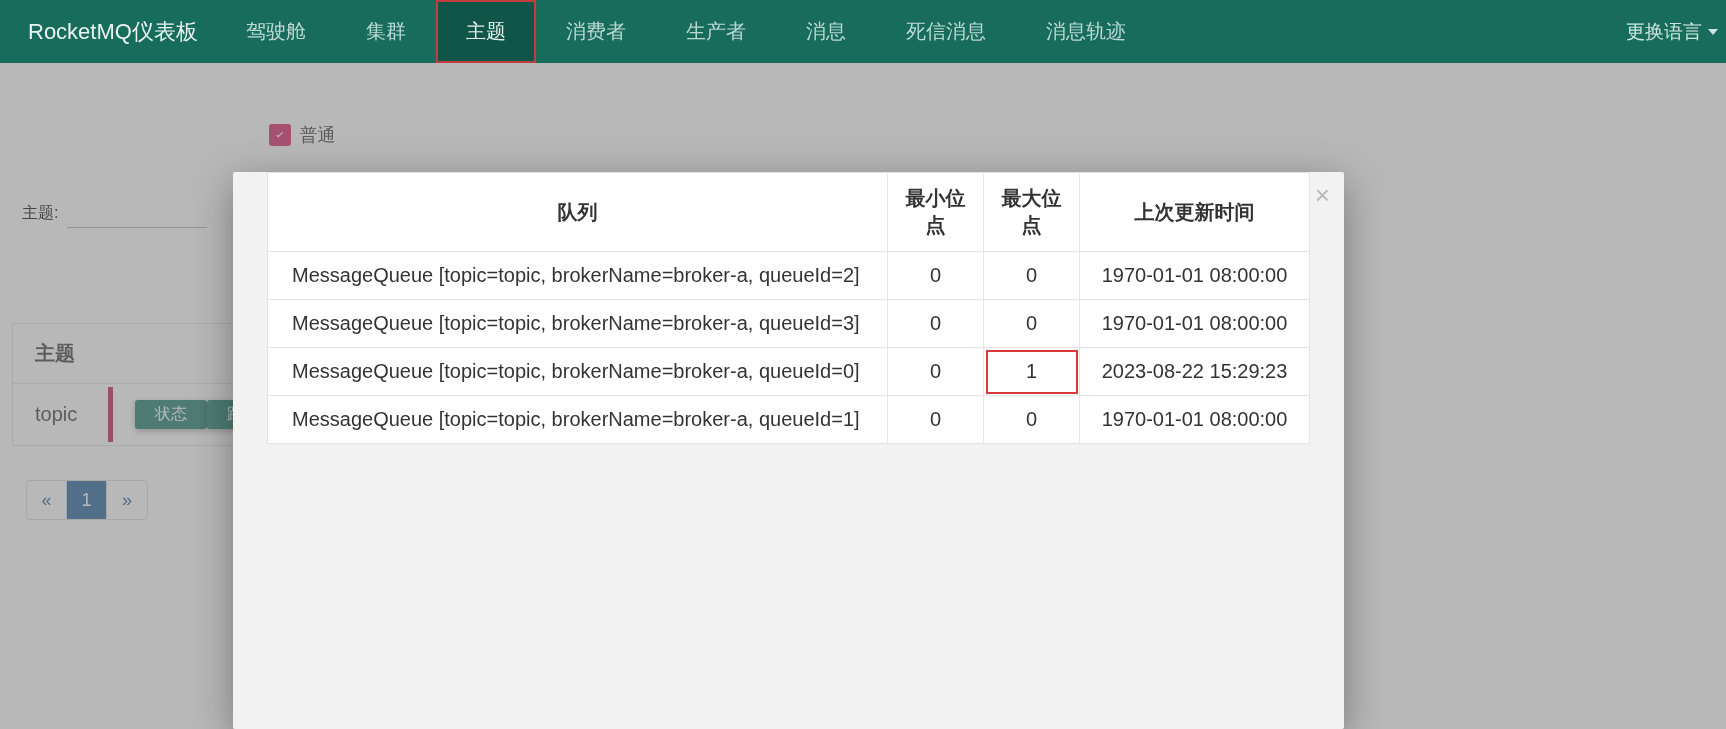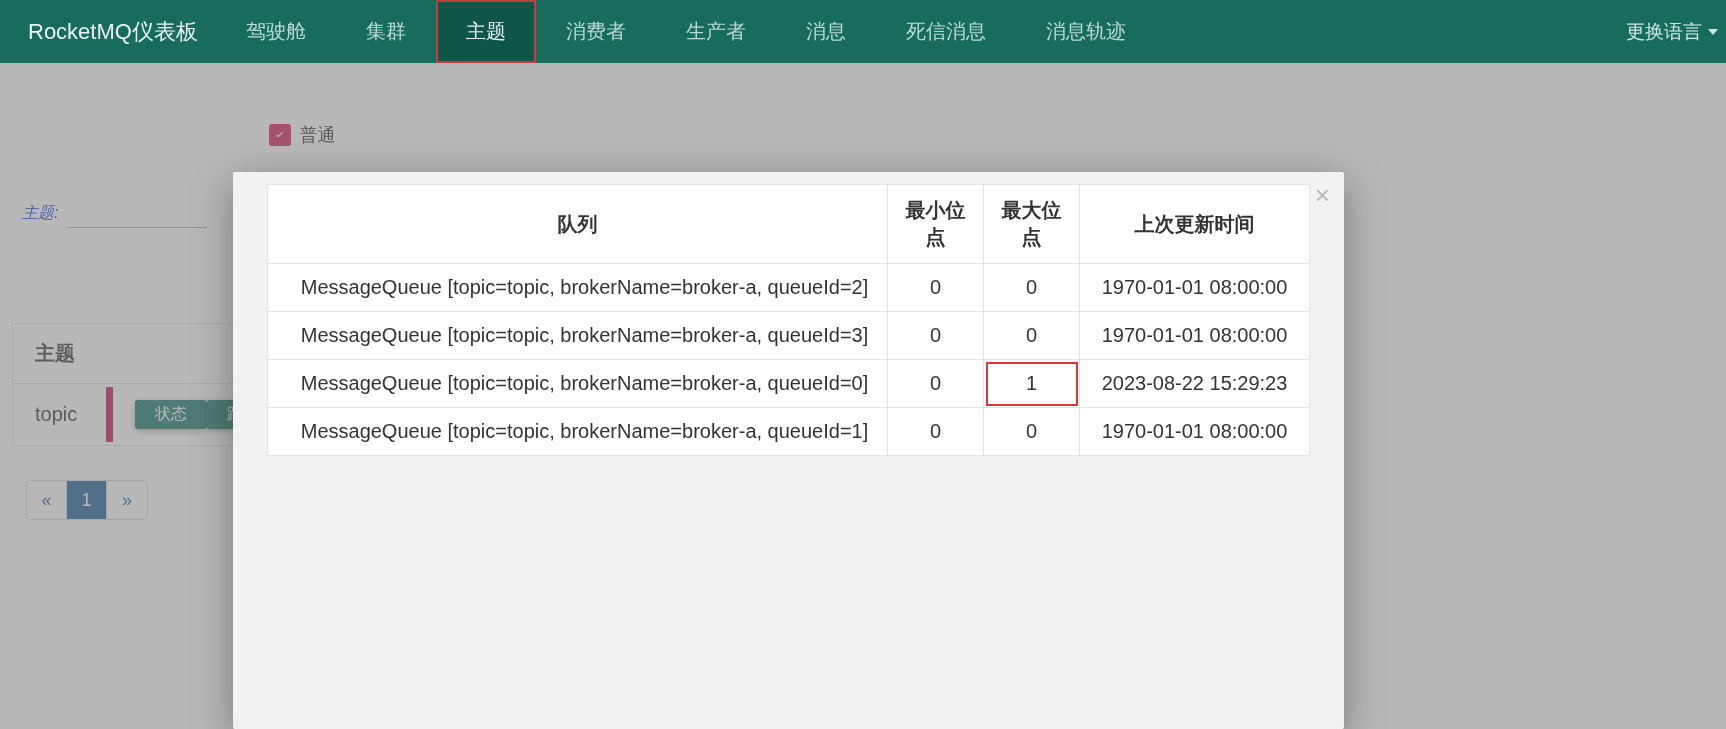--- a/index.html
+++ b/index.html
@@ -80,21 +80,21 @@
       padding: 20px 0 0 0;
     }
 
     .filters {
       display:flex; align-items:center;
       gap: 22px;
       padding: 40px 22px 20px 22px;
       font-size: 18px;
       color:#555;
     }
-    .topic-label { font-size: 16px; color:#1d4ed8;font-style:italic; }
+    .topic-label { font-size: 16px; color:#000000; }
     .topic-input-underline {
       width: 140px; height: 1px;
       border-bottom: 1px solid #b0b0b0;
       display:inline-block; vertical-align: bottom;
       margin-left: 4px; position: relative; top: 4px;
     }
 
     .chk {
       display:inline-flex; align-items:center;
       gap:8px; color:#333;
@@ -122,21 +122,21 @@
       width: 1320px;
       border:1px solid #e2e2e2;
     }
     .topic-table-row {
       display:flex; align-items:center;
       border-top:1px solid #e2e2e2;
     }
     .topic-table-row.header { border-top:none; }
     .tt-cell {
       padding: 16px 22px;
-      border-right:7px solid #be185d;
+      border-right:5px solid #be185d;
     }
     .tt-cell:last-child { border-right:none; flex:1; }
     .tt-head { font-weight:700; font-size:20px; color:#333; }
     .tt-topic { font-size:20px; color:#333; }
     .action-btn {
       background:#147a69; color:#fff;
       border:none; border-radius:3px;
       padding:4px 20px; font-size:16px;
       margin-right: 0;
       box-shadow: 0 2px 6px rgba(0,0,0,.35);
@@ -177,37 +177,37 @@
       position:absolute; right:14px; top:10px;
       font-size:26px; color:#b9b9b9;
       cursor:pointer; line-height:1;
     }
     .modal-title {
       padding: 40px 34px 18px 34px;
       font-size: 21px;
       color:#6e6e6e;
     }
     .modal-table {
-      margin: 12px 34px;
+      margin: 0 34px;
       width: calc(100% - 68px);
       border-collapse: collapse;
       background:#fff;
       border:1px solid #e4e4e4;
       table-layout: fixed;
     }
     .modal-table th, .modal-table td {
       border:1px solid #e4e4e4;
       padding: 12px 10px;
       font-size: 20px;
       color:#333;
       text-align:center;
       word-break: break-all;
     }
     .modal-table th { font-weight:700; }
-    .modal-table td.q { text-align:center; padding-left:24px; }
+    .modal-table td.q { text-align:left; padding-left:24px; }
     .col-queue { width: 620px; }
     .col-min { width: 96px; }
     .col-max { width: 96px; }
     .col-time { width: auto; }
     .hl-cell {
       outline:2px solid #d83a3a;
       outline-offset:-4px;
     }
   </style>
 </head>

